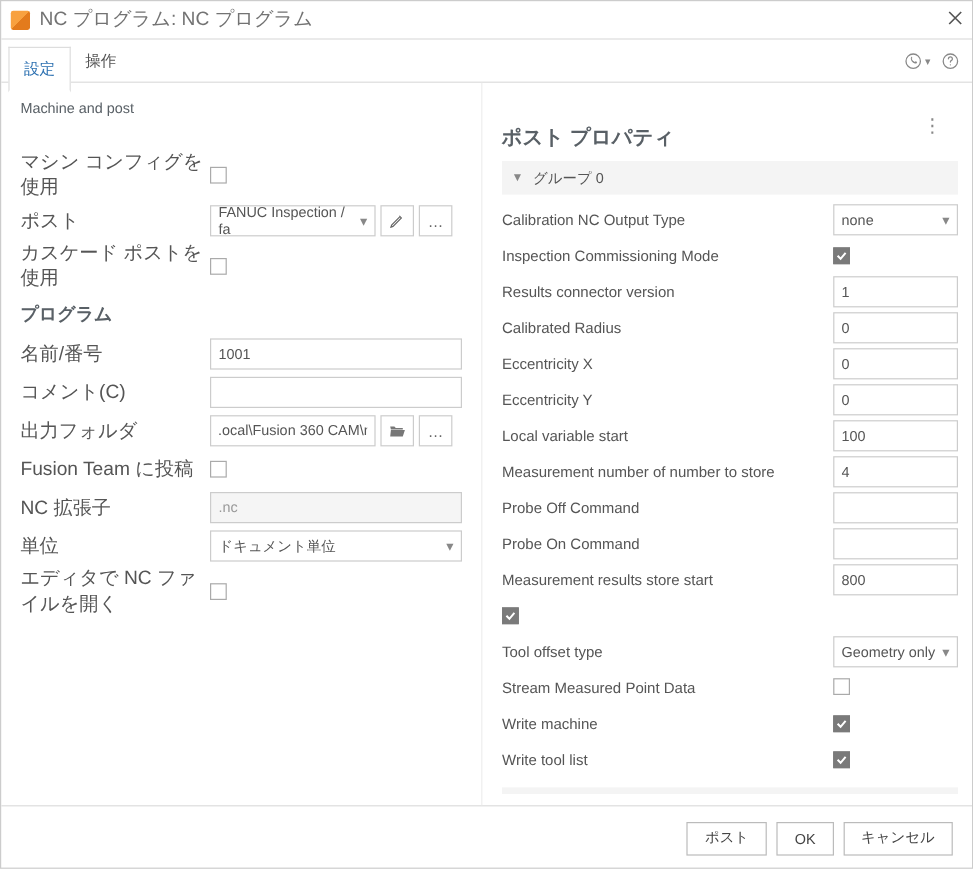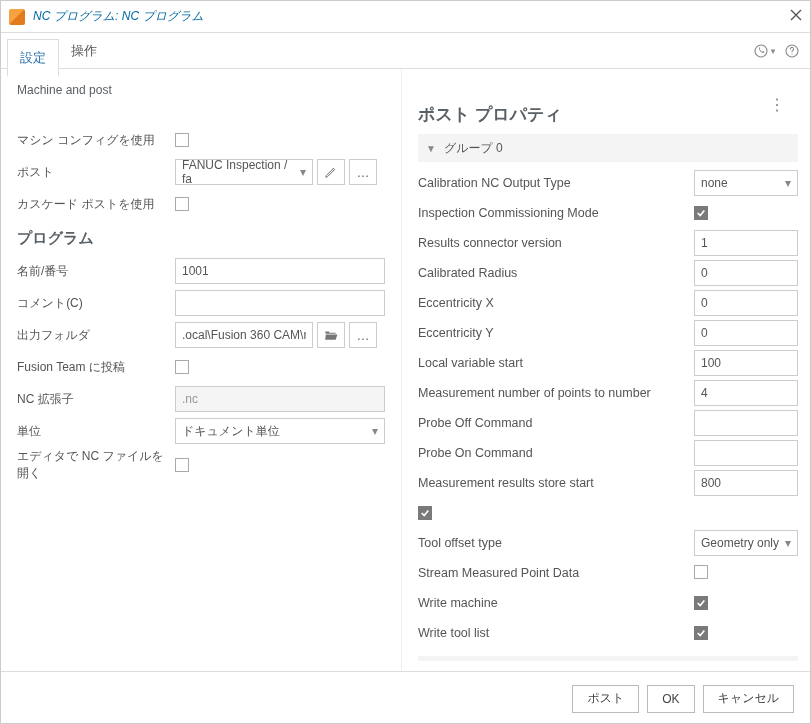--- a/index.html
+++ b/index.html
@@ -1,36 +1,36 @@
 <!DOCTYPE html>
 <html><head>
 <meta charset="utf-8">
 <style>
 * { box-sizing: border-box; margin: 0; padding: 0; font-family: "Segoe UI", Arial, sans-serif; }
 body { width: 811px; height: 724px; background: #fff; color: #333; font-size: 13px; overflow: hidden; border: 1px solid #ccc; }
 
 .titlebar { display: flex; align-items: center; height: 32px; padding: 0 8px; border-bottom: 1px solid #ddd; }
 .titlebar .logo { width: 16px; height: 16px; background: linear-gradient(135deg, #f8a13f 50%, #e37b1c 50%); border-radius: 2px; margin-right: 8px; }
-.titlebar .title { flex: 1; font-size: 12px; color: #0369a1; font-style: italic; }
+.titlebar .title { flex: 1; font-size: 16px; color: #737373; }
 .titlebar .close { width: 20px; text-align: right; color: #555; cursor: pointer; }
 
 .tabbar { display: flex; align-items: center; height: 36px; border-bottom: 1px solid #ddd; padding: 0 6px; }
 .tabbar .tab { padding: 9px 12px 8px; font-size: 13px; color: #555; cursor: pointer; }
 .tabbar .tab.active { color: #2a6fb0; border: 1px solid #ddd; border-bottom: 2px solid #fff; margin-bottom: -1px; background:#fff;margin-top:14px; }
 .tabbar .spacer { flex: 1; }
 .tabbar .iconbtn { width: 24px; height: 24px; display: flex; align-items: center; justify-content: center; color: #888; cursor: pointer; margin-left: 4px; border-radius: 12px; }
 .tabbar .iconbtn svg { width: 16px; height: 16px; }
 
 .content { display: flex; height: calc(724px - 32px - 36px - 54px); }
 
 .left { width: 400px; padding: 14px 16px 10px 16px; overflow: hidden; }
 .left h2 { font-size: 12px; font-weight: 400; color: #596066; margin-bottom: 28px; }
 .left h3 { font-size: 15px; font-weight: 600; color: #596066; margin: 10px 0 8px 0; }
 .row { display: flex; align-items: center; min-height: 30px; margin-bottom: 2px; }
-.row .label { width: 158px; color: #555; font-size: 12px; }
+.row .label { width: 158px; color: #555; font-size: 16px; }
 .row .control { flex: 1; display: flex; align-items: center; gap: 4px; }
 input[type=text], select, .sel {
   height: 26px; border: 1px solid #ccc; padding: 0 6px; font-size: 12px; color: #555; background: #fff; width: 100%;
 }
 .sel { display: flex; align-items: center; justify-content: space-between; cursor: pointer; }
 .sel .chev { color: #888; }
 .iconbox { width: 28px; height: 26px; border: 1px solid #ccc; display: flex; align-items: center; justify-content: center; cursor: pointer; color: #666; flex-shrink: 0; }
 .chk { width: 14px; height: 14px; border: 1px solid #aaa; background: #fff; cursor: pointer; display:inline-flex; align-items:center; justify-content:center; }
 .chk.checked { background: #7a7a7a; border-color: #7a7a7a; }
 .chk.checked svg { width: 10px; height: 10px; }
@@ -238,21 +238,21 @@
         <div class="plabel">Eccentricity Y</div>
         <div class="pval"><input type="text" value="0" style=""></div>
       </div>
 
       <div class="prow">
         <div class="plabel">Local variable start</div>
         <div class="pval"><input type="text" value="100" style=""></div>
       </div>
 
       <div class="prow">
-        <div class="plabel">Measurement number of points to number</div>
+        <div class="plabel">Measurement number of number to store</div>
         <div class="pval"><input type="text" value="4" style=""></div>
       </div>
 
       <div class="prow">
         <div class="plabel">Probe Off Command</div>
         <div class="pval"><input type="text" value="" style=""></div>
       </div>
 
       <div class="prow">
         <div class="plabel">Probe On Command</div>

